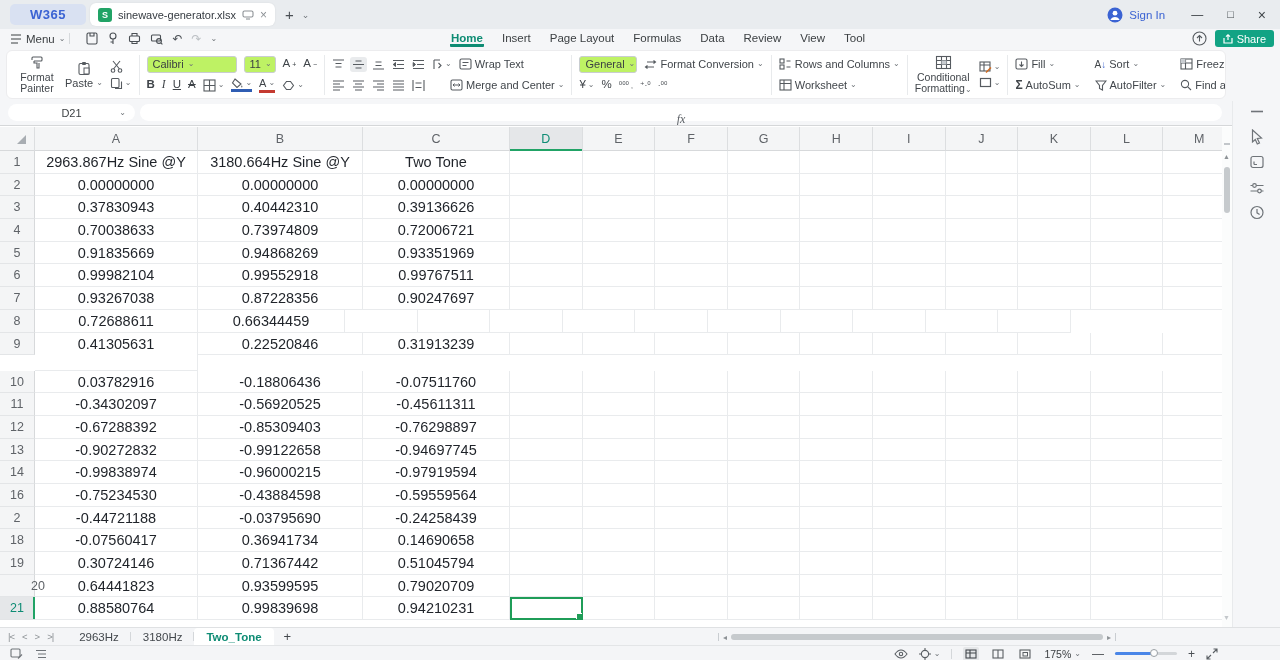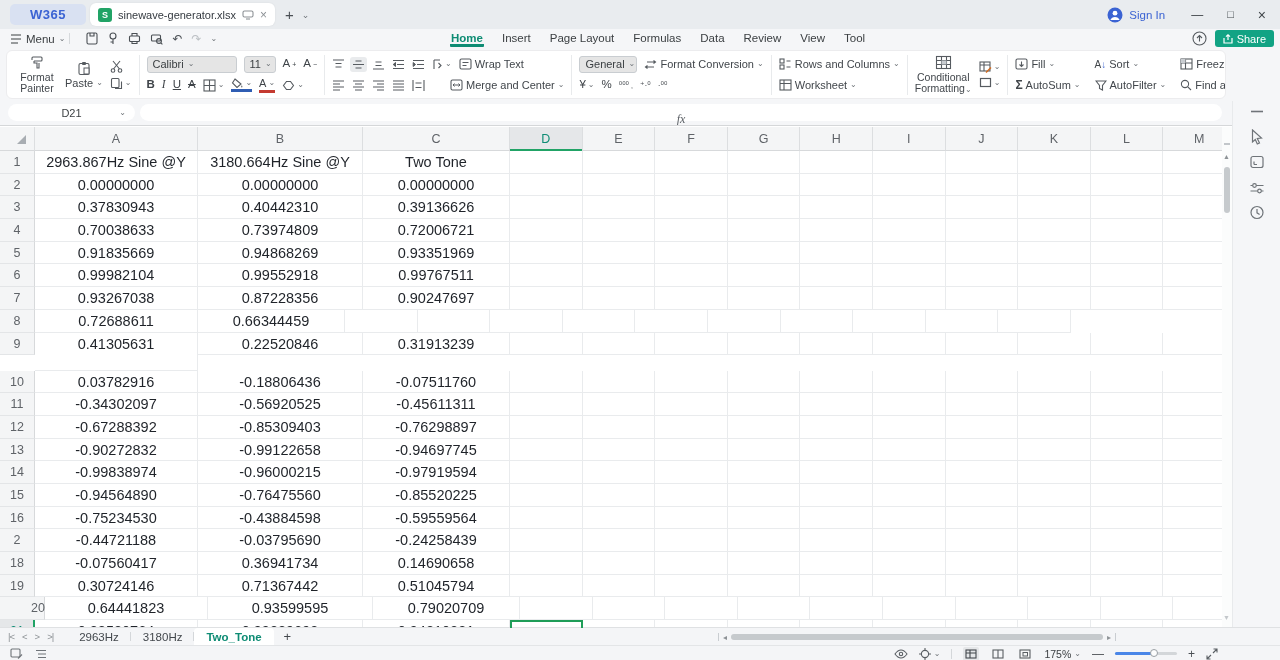--- a/index.html
+++ b/index.html
@@ -33,21 +33,21 @@
   .share-btn{height:17px;background:#12a384;border-radius:3px;color:#fff;font-size:11px;display:flex;align-items:center;gap:4px;padding:0 8px;}
 
   
   .ribbonzone{position:absolute;left:0;top:48px;width:1280px;height:53px;background:#f5f6f8;}
   .ribbon-panel{position:absolute;left:6px;top:2px;width:1220px;height:49px;background:#fff;border:1px solid #ececee;border-radius:6px;display:flex;align-items:center;overflow:hidden;padding:0 2px;}
   .rgroup{display:flex;align-items:center;gap:7px;padding:0 7px;height:100%;}
   .cols{display:flex;flex-direction:column;justify-content:center;gap:4px;height:100%;}
   .rrow{display:flex;align-items:center;gap:7px;height:17px;}
   .vdiv{width:1px;height:40px;background:#e8eaec;flex:0 0 1px;}
   .bigbtn{display:flex;flex-direction:column;align-items:center;justify-content:center;gap:2px;font-size:10.5px;color:#41464b;line-height:11px;text-align:center;white-space:nowrap;}
-  .combo{border:1px solid #c9cdd1;border-radius:3px;height:17px;padding:0 5px;font-size:11px;color:#3c4043;background:#e5e5e5;display:flex;align-items:center;justify-content:flex-start;gap:4px;}
+  .combo{border:1px solid #c9cdd1;border-radius:3px;height:17px;padding:0 5px;font-size:11px;color:#3c4043;background:#bef264;display:flex;align-items:center;justify-content:flex-start;gap:4px;}
   .combo.fname{width:90px;}
   .combo.fsize{width:32px;}
   .combo.nfmt{width:58px;}
   .sbtn{font-size:11.5px;color:#3f4449;display:inline-flex;align-items:center;gap:2px;line-height:1;}
   .sbtn.sel-box{background:#e9ebed;border-radius:3px;padding:2px;margin:-2px;}
   .chev{font-size:8px;color:#6f7479;line-height:1;}
   .rlbl{font-size:11px;color:#41464b;white-space:nowrap;display:inline-flex;align-items:center;gap:3px;}
   .bold-b{font-weight:700;}
   .ital-i{font-style:italic;font-family:"Liberation Serif","DejaVu Serif",serif;}
   .und-u{text-decoration:underline;}
@@ -782,36 +782,20 @@
           <div class="cell" style="width: 72.6px; height: 22.7px; line-height: 22.7px;"></div>
           <div class="cell" style="width: 72.6px; height: 22.7px; line-height: 22.7px;"></div>
           <div class="cell" style="width: 72.6px; height: 22.7px; line-height: 22.7px;"></div>
           <div class="cell" style="width: 72.6px; height: 22.7px; line-height: 22.7px;"></div>
           <div class="cell" style="width: 72.6px; height: 22.7px; line-height: 22.7px;"></div>
           <div class="cell" style="width: 72.6px; height: 22.7px; line-height: 22.7px;"></div>
           <div class="cell" style="width: 72.6px; height: 22.7px; line-height: 22.7px;"></div>
           <div class="cell" style="width: 72.6px; height: 22.7px; line-height: 22.7px;"></div>
         </div>
         <div class="grow">
-          <div class="rh" style="width: 35px; height: 22.7px; line-height: 22.7px;">15</div>
-          <div class="cell" style="width: 163px; height: 22.7px; line-height: 22.7px;">-0.94564890</div>
-          <div class="cell" style="width: 165px; height: 22.7px; line-height: 22.7px;">-0.76475560</div>
-          <div class="cell" style="width: 147px; height: 22.7px; line-height: 22.7px;">-0.85520225</div>
-          <div class="cell" style="width: 72.6px; height: 22.7px; line-height: 22.7px;"></div>
-          <div class="cell" style="width: 72.6px; height: 22.7px; line-height: 22.7px;"></div>
-          <div class="cell" style="width: 72.6px; height: 22.7px; line-height: 22.7px;"></div>
-          <div class="cell" style="width: 72.6px; height: 22.7px; line-height: 22.7px;"></div>
-          <div class="cell" style="width: 72.6px; height: 22.7px; line-height: 22.7px;"></div>
-          <div class="cell" style="width: 72.6px; height: 22.7px; line-height: 22.7px;"></div>
-          <div class="cell" style="width: 72.6px; height: 22.7px; line-height: 22.7px;"></div>
-          <div class="cell" style="width: 72.6px; height: 22.7px; line-height: 22.7px;"></div>
-          <div class="cell" style="width: 72.6px; height: 22.7px; line-height: 22.7px;"></div>
-          <div class="cell" style="width: 72.6px; height: 22.7px; line-height: 22.7px;"></div>
-        </div>
-        <div class="grow">
           <div class="rh" style="width: 35px; height: 22.7px; line-height: 22.7px;">16</div>
           <div class="cell" style="width: 163px; height: 22.7px; line-height: 22.7px;">-0.75234530</div>
           <div class="cell" style="width: 165px; height: 22.7px; line-height: 22.7px;">-0.43884598</div>
           <div class="cell" style="width: 147px; height: 22.7px; line-height: 22.7px;">-0.59559564</div>
           <div class="cell" style="width: 72.6px; height: 22.7px; line-height: 22.7px;"></div>
           <div class="cell" style="width: 72.6px; height: 22.7px; line-height: 22.7px;"></div>
           <div class="cell" style="width: 72.6px; height: 22.7px; line-height: 22.7px;"></div>
           <div class="cell" style="width: 72.6px; height: 22.7px; line-height: 22.7px;"></div>
           <div class="cell" style="width: 72.6px; height: 22.7px; line-height: 22.7px;"></div>
           <div class="cell" style="width: 72.6px; height: 22.7px; line-height: 22.7px;"></div>
@@ -862,21 +846,21 @@
           <div class="cell" style="width: 72.6px; height: 22.7px; line-height: 22.7px;"></div>
           <div class="cell" style="width: 72.6px; height: 22.7px; line-height: 22.7px;"></div>
           <div class="cell" style="width: 72.6px; height: 22.7px; line-height: 22.7px;"></div>
           <div class="cell" style="width: 72.6px; height: 22.7px; line-height: 22.7px;"></div>
           <div class="cell" style="width: 72.6px; height: 22.7px; line-height: 22.7px;"></div>
           <div class="cell" style="width: 72.6px; height: 22.7px; line-height: 22.7px;"></div>
           <div class="cell" style="width: 72.6px; height: 22.7px; line-height: 22.7px;"></div>
           <div class="cell" style="width: 72.6px; height: 22.7px; line-height: 22.7px;"></div>
         </div>
         <div class="grow">
-          <div class="rh" style="width: 45px; height: 22.7px; line-height: 22.7px; padding-left: 31px;">20</div>
+          <div class="rh" style="width: 35px; height: 22.7px; line-height: 22.7px; padding-left: 31px;">20</div>
           <div class="cell" style="width: 163px; height: 22.7px; line-height: 22.7px;">0.64441823</div>
           <div class="cell" style="width: 165px; height: 22.7px; line-height: 22.7px;">0.93599595</div>
           <div class="cell" style="width: 147px; height: 22.7px; line-height: 22.7px;">0.79020709</div>
           <div class="cell" style="width: 72.6px; height: 22.7px; line-height: 22.7px;"></div>
           <div class="cell" style="width: 72.6px; height: 22.7px; line-height: 22.7px;"></div>
           <div class="cell" style="width: 72.6px; height: 22.7px; line-height: 22.7px;"></div>
           <div class="cell" style="width: 72.6px; height: 22.7px; line-height: 22.7px;"></div>
           <div class="cell" style="width: 72.6px; height: 22.7px; line-height: 22.7px;"></div>
           <div class="cell" style="width: 72.6px; height: 22.7px; line-height: 22.7px;"></div>
           <div class="cell" style="width: 72.6px; height: 22.7px; line-height: 22.7px;"></div>

